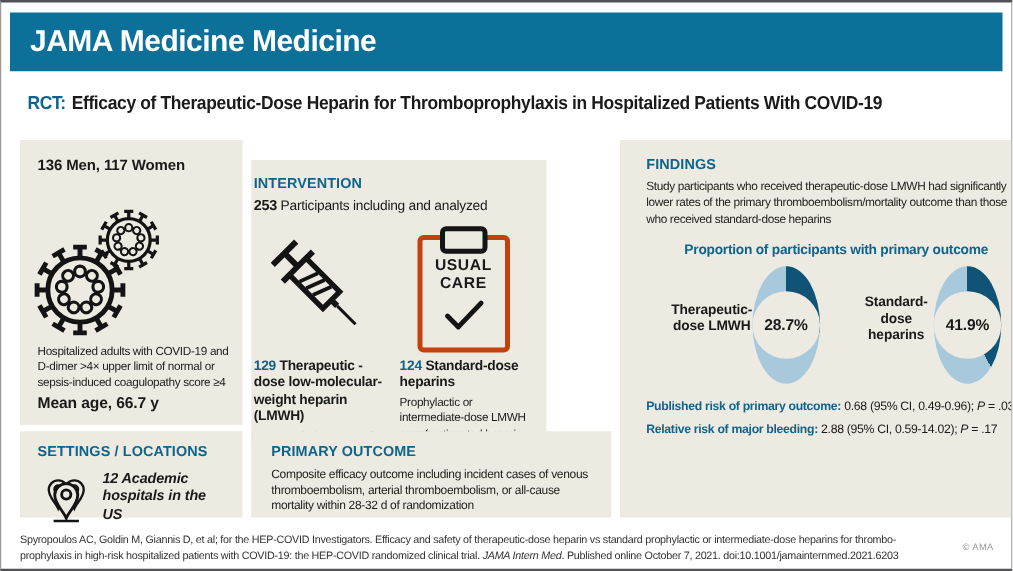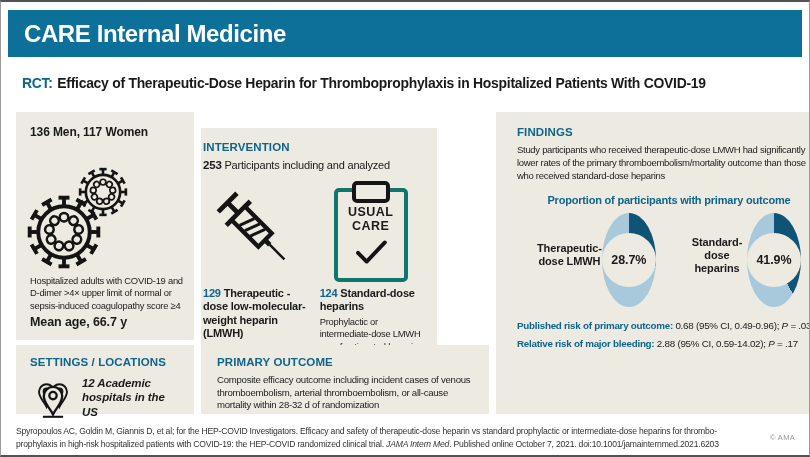--- a/index.html
+++ b/index.html
@@ -40,21 +40,21 @@
   .count-line{font-size:11px;letter-spacing:-0.2px;}
   .count-line b{font-size:11.5px;}
   .arms{display:flex;margin-top:2px;}
   .arm{box-sizing:border-box;}
   .arm.left{width:136px;padding-right:10px;}
   .arm.right{width:122px;}
   .arm-icon{height:114px;display:flex;align-items:center;}
   .arm-title{font-size:11px;font-weight:bold;line-height:1.22;letter-spacing:-0.2px;}
   .arm .desc{margin-top:2px;}
   
-  .clipboard{position:relative;width:66px;height:86px;border:4px solid #0f766e;border-radius:5px;
+  .clipboard{position:relative;width:66px;height:86px;border:4px solid #c2410c;border-radius:5px;
     margin:10px 0 0 14px;background:#edeae1;}
   .clip-tab{position:absolute;top:-11px;left:50%;transform:translateX(-50%);width:30px;height:14px;
     border:4px solid #151515;border-radius:5px;background:#edeae1;}
   .clip-label{margin-top:13px;text-align:center;font-size:12.5px;font-weight:bold;letter-spacing:0.5px;line-height:1.15;}
   .clip-check{display:block;margin:5px auto 0;}
   
   .p-out .desc{font-size:9.6px;}
   .fin-summary{font-size:9.5px;line-height:1.36;letter-spacing:-0.3px;margin-bottom:11px;color:#222;}
   .chart-title{color:#0e648c;font-size:11px;font-weight:bold;text-align:center;letter-spacing:-0.2px;margin-bottom:7px;}
   .donut-row{display:flex;justify-content:center;gap:36px;}
@@ -86,21 +86,21 @@
       </g>
       <circle id="vloop" cx="50" cy="31" r="5.5" fill="none" stroke="#141414" stroke-width="3.2"></circle>
       <g id="pin">
         <path d="M50 86 C44 72 30 62 30 46 A20 20 0 1 1 70 46 C70 62 56 72 50 86 Z" fill="#edeae1" stroke="#141414" stroke-width="5"></path>
         <circle cx="50" cy="45" r="8" fill="#edeae1" stroke="#141414" stroke-width="5"></circle>
       </g>
     </defs>
   </svg>
 
   <div class="band">
-    <span>CARE Internal Medicine</span>
+    <span>JAMA Medicine Medicine</span>
   </div>
 
   <div class="title-row">
     <span class="rct">RCT:</span><span>Efficacy of Therapeutic-Dose Heparin for Thromboprophylaxis in Hospitalized Patients With COVID-19</span>
   </div>
 
   <div class="panel p-pop">
     <div class="b1">136 Men, 117 Women</div>
     <svg class="virus-sm" width="52" height="52" viewBox="0 0 100 100">
       <use href="#vspike"></use>

